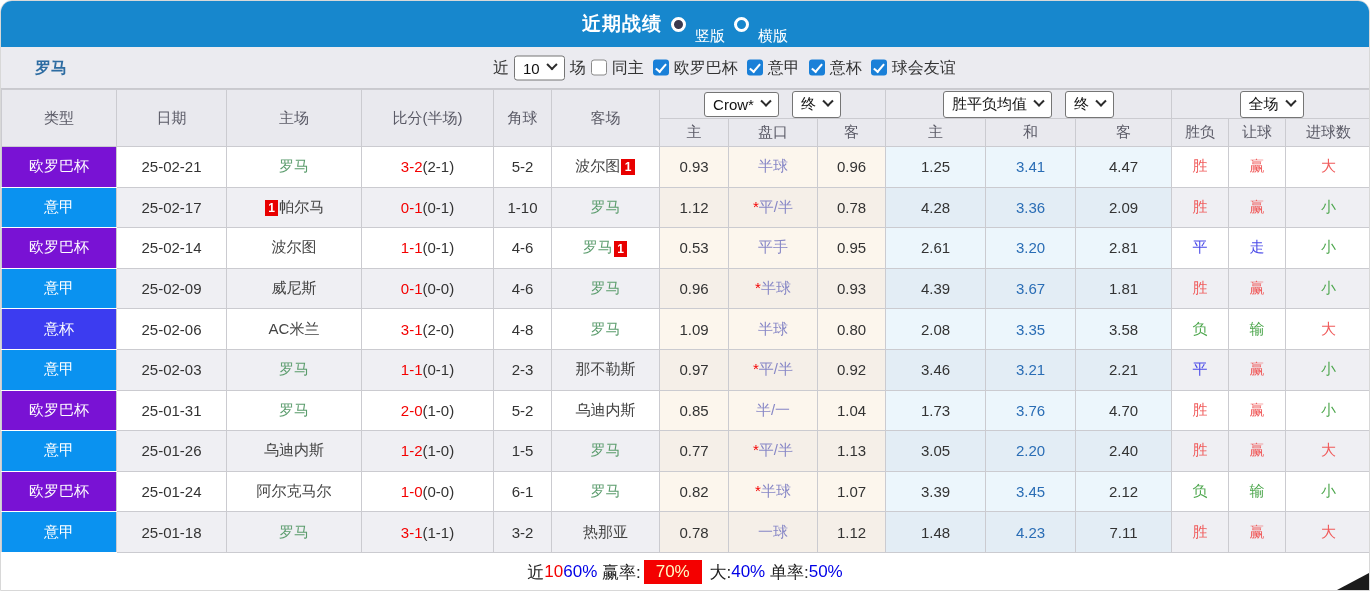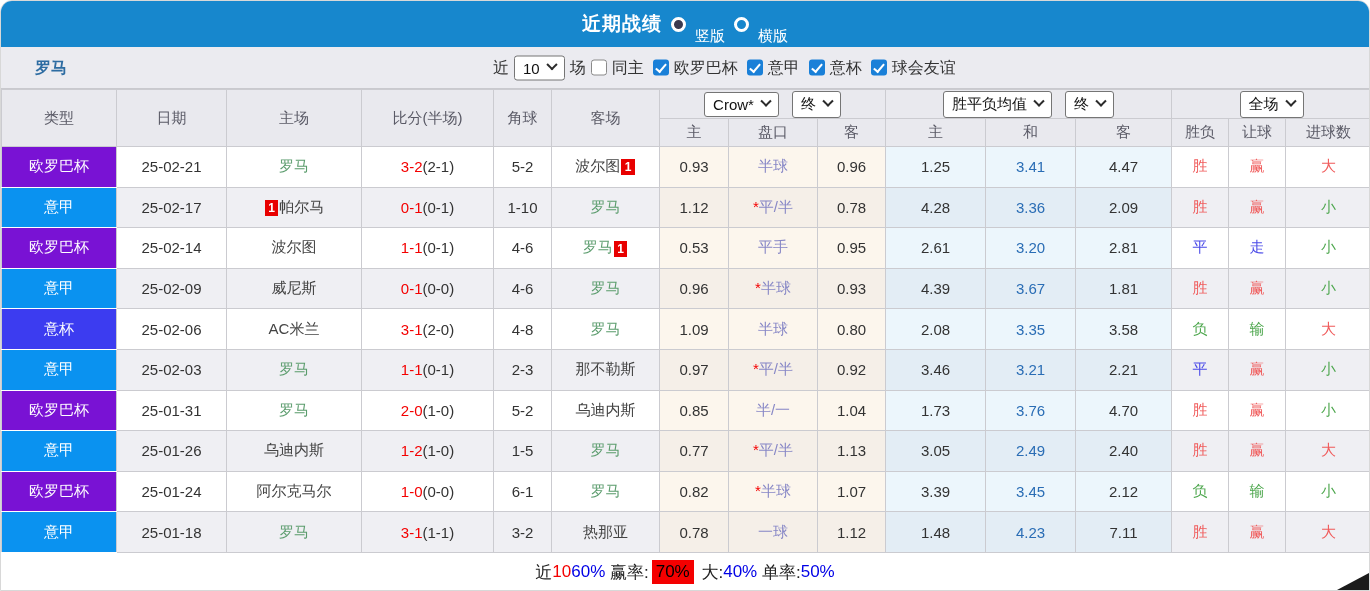--- a/index.html
+++ b/index.html
@@ -60,21 +60,21 @@
   .res-b { color:#4a4ae8; }
   .badge1 { display:inline-block; background:#e80000; color:#fff; font-size:12px;
             font-weight:bold; line-height:16px; padding:0 3.5px; vertical-align:middle;
             margin:0 1px; }
 
   
   .summary { height:39px; display:flex; align-items:center; justify-content:center;
              font-size:17px; color:#222; }
   .summary .blue { color:#0000e6; }
   .summary .red  { color:#f40000; }
-  .summary .redbox { background:#f40000; color:#000000; padding:2px 4px; margin:9px 3px; }
+  .summary .redbox { background:#f40000; color:#fef9c3; padding:2px 12px; margin:9px 3px; }
   .summary span { white-space:pre; }
 
   .corner-tri { position:absolute; right:0; bottom:0; width:0; height:0;
                 border-bottom:17px solid #1b1b1b; border-left:32px solid transparent; }
 </style>
 </head>
 <body>
 
 <div class="page">
 
@@ -303,21 +303,21 @@
       <td class="c-type" style="background: rgb(10, 146, 240);">意甲</td>
       <td>25-01-26</td>
       <td><span class="team-dark">乌迪内斯</span></td>
       <td><span class="score-red">1-2</span><span class="half">(1-0)</span></td>
       <td>1-5</td>
       <td><span class="team-green">罗马</span></td>
       <td class="c-odds">0.77</td>
       <td class="c-odds"><span class="star">*</span><span class="pan">平/半</span></td>
       <td class="c-odds">1.13</td>
       <td class="c-avg">3.05</td>
-      <td class="c-avg c-avg-mid">2.49</td>
+      <td class="c-avg c-avg-mid">2.20</td>
       <td class="c-avg">2.40</td>
       <td class="res-r">胜</td>
       <td class="res-r">赢</td>
       <td class="res-r">大</td>
     </tr>
         <tr>
       <td class="c-type" style="background: rgb(121, 18, 212);">欧罗巴杯</td>
       <td>25-01-24</td>
       <td><span class="team-dark">阿尔克马尔</span></td>
       <td><span class="score-red">1-0</span><span class="half">(0-0)</span></td>

